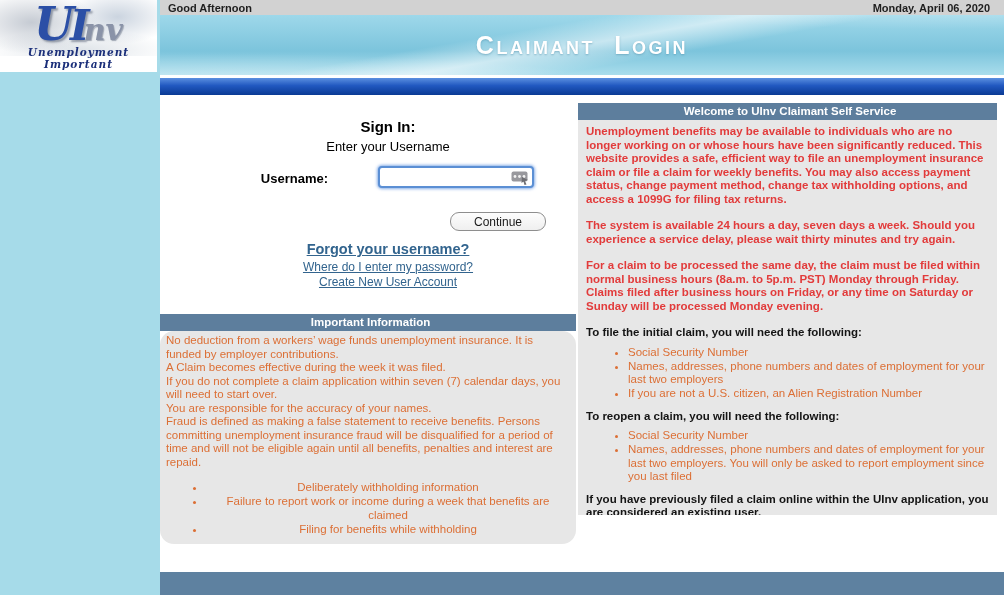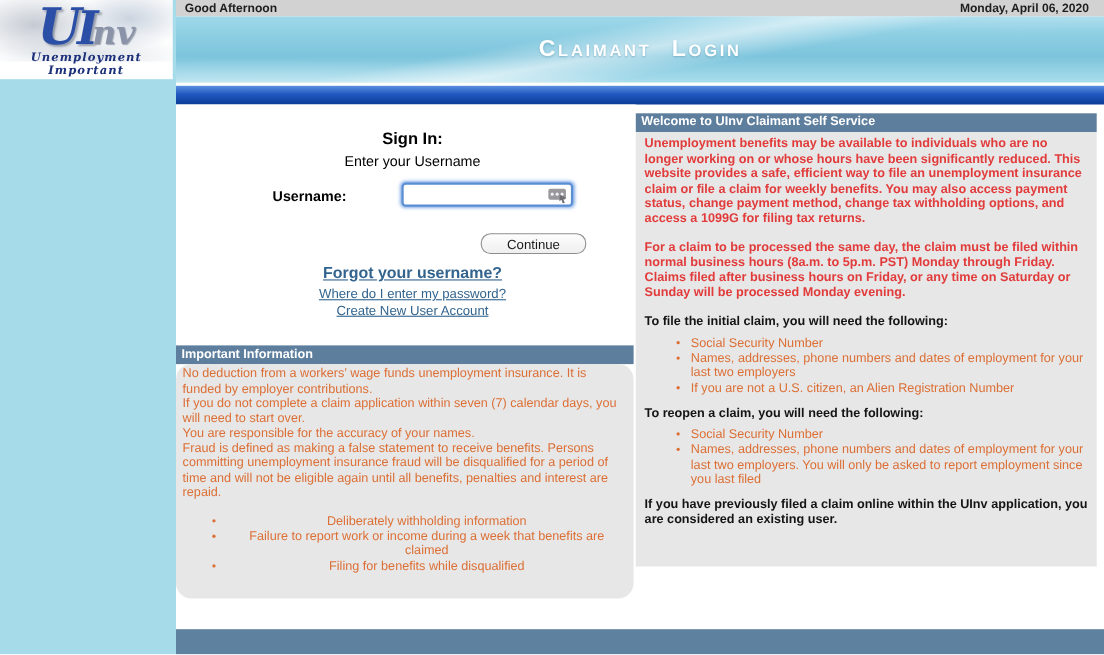--- a/index.html
+++ b/index.html
@@ -29,27 +29,27 @@
   .topbar { position:absolute; left:160px; top:0; width:844px; height:15px; background:#D2D2D2;
       display:flex; justify-content:space-between; align-items:center; padding:0 14px 0 8px;
       font-size:11px; font-weight:bold; color:#1E1E1E; }
   .banner { position:absolute; left:160px; top:15px; width:844px; height:60px;
       background:
         linear-gradient(170deg, rgba(255,255,255,0) 38%, rgba(255,255,255,.55) 50%, rgba(255,255,255,0) 62%),
         radial-gradient(90% 120% at 8% 130%, rgba(255,255,255,.5), rgba(255,255,255,0) 55%),
         radial-gradient(70% 90% at 92% -30%, rgba(255,255,255,.4), rgba(255,255,255,0) 60%),
         linear-gradient(180deg, #9ED8EA 0%, #7CC4DC 60%, #A9DDEC 100%);
       display:flex; align-items:center; justify-content:center; }
-  .banner-title { color:#ffffff; font-size:21px; font-weight:bold; font-variant:small-caps;
+  .banner-title { color:#ffffff; font-size:25px; font-weight:bold; font-variant:small-caps;
       letter-spacing:2.5px; word-spacing:10px; text-shadow:0 1px 2px rgba(90,150,175,.6); }
   .bluebar { position:absolute; left:160px; top:78px; width:844px; height:17px;
       background:linear-gradient(180deg, #5A8FE0 0%, #2158C0 45%, #0A3A94 100%); }
 
   
-  .signin { position:absolute; left:160px; top:95px; width:418px; height:219px; background:#ffffff; }
+  .signin { position:absolute; left:173px; top:95px; width:418px; height:219px; background:#ffffff; }
   .signin-heading { position:absolute; top:23px; left:0; width:100%; text-align:center;
       font-size:15px; font-weight:bold; color:#000; transform:translateX(6px); }
   .signin-sub { position:absolute; top:44px; left:0; width:100%; text-align:center;
       font-size:13px; color:#000; transform:translateX(6px); }
   .username-label { position:absolute; top:76px; left:0; width:185px; padding-right:30px;
       text-align:right; font-size:13px; font-weight:bold; color:#000; }
   .input-wrap { position:absolute; top:71px; left:205px; width:156px; height:22px;
       background:#ffffff; border:2px solid #5B8FD4; border-radius:4px;
       box-shadow:0 0 3px 1px rgba(70,130,220,.65); }
   .input-wrap input { position:absolute; left:3px; top:1px; width:128px; height:16px;
@@ -60,21 +60,21 @@
       font-family:"Liberation Sans", sans-serif; font-size:12px; color:#1a1a1a;
       background:linear-gradient(180deg,#FDFDFD,#EFEFEF); border:1px solid #8E8E8E;
       border-radius:9px; cursor:pointer; }
   .links { position:absolute; top:146px; left:0; width:100%; text-align:center; transform:translateX(6px); }
   .links a { color:#32648E; text-decoration:underline; display:block; }
   .link-forgot { font-size:14.5px; font-weight:bold; margin-bottom:3px; }
   .link-small { font-size:12px; margin-bottom:1px; }
 
   
   .panel-header { height:17px; line-height:17px; background:#5D7E9D; color:#ffffff;
-      font-size:11.5px; font-weight:bold; padding-left:5px; }
+      font-size:11.5px; font-weight:bold; padding-left:5px;text-align:center; }
   .important-info { position:absolute; left:160px; top:314px; width:416px; }
   .important-body { background:#E7E7E7; height:213px; padding:3px 6px; overflow:hidden;
       color:#DC6F35; font-size:11.5px; line-height:13.5px;border-radius:14px; }
   .important-body ul { margin-top:12px; padding-left:40px;text-align:center; }
   .important-body li { margin-bottom:0.5px; }
 
   .welcome-panel { position:absolute; left:578px; top:103px; width:419px; }
   .welcome-body { background:#E7E7E7; height:395px; padding:5px 8px; overflow:hidden;
       font-size:11.5px; line-height:13.5px; }
   .welcome-body p.red { color:#E23B3B; font-weight:bold; margin-bottom:13px; }
@@ -133,36 +133,38 @@
       <a href="#" class="link-forgot">Forgot your username?</a>
       <a href="#" class="link-small">Where do I enter my password?</a>
       <a href="#" class="link-small">Create New User Account</a>
     </div>
   </div>
 
   <div class="important-info">
     <div class="panel-header">Important Information</div>
     <div class="important-body">
       <div>No deduction from a workers’ wage funds unemployment insurance. It is funded by employer contributions.</div>
+      <div>A Claim becomes effective during the week it was filed.</div>
       <div>If you do not complete a claim application within seven (7) calendar days, you will need to start over.</div>
       <div>You are responsible for the accuracy of your names.</div>
       <div>Fraud is defined as making a false statement to receive benefits. Persons committing unemployment insurance fraud will be disqualified for a period of time and will not be eligible again until all benefits, penalties and interest are repaid.</div>
       <ul>
         <li>Deliberately withholding information</li>
         <li>Failure to report work or income during a week that benefits are claimed</li>
-        <li>Filing for benefits while disqualified</li>
+        <li>Filing for benefits while withholding</li>
 
       </ul>
     </div>
   </div>
 
   <div class="welcome-panel">
     <div class="panel-header">Welcome to UInv Claimant Self Service</div>
     <div class="welcome-body">
       <p class="red">Unemployment benefits may be available to individuals who are no longer working on or whose hours have been significantly reduced. This website provides a safe, efficient way to file an unemployment insurance claim or file a claim for weekly benefits. You may also access payment status, change payment method, change tax withholding options, and access a 1099G for filing tax returns.</p>
+      <p class="red">The system is available 24 hours a day, seven days a week. Should you experience a service delay, please wait thirty minutes and try again.</p>
       <p class="red">For a claim to be processed the same day, the claim must be filed within normal business hours (8a.m. to 5p.m. PST) Monday through Friday. Claims filed after business hours on Friday, or any time on Saturday or Sunday will be processed Monday evening.</p>
       <p class="black-heading">To file the initial claim, you will need the following:</p>
       <ul>
         <li>Social Security Number</li>
         <li>Names, addresses, phone numbers and dates of employment for your last two employers</li>
         <li>If you are not a U.S. citizen, an Alien Registration Number</li>
       </ul>
       <p class="black-heading">To reopen a claim, you will need the following:</p>
       <ul>
         <li>Social Security Number</li>

